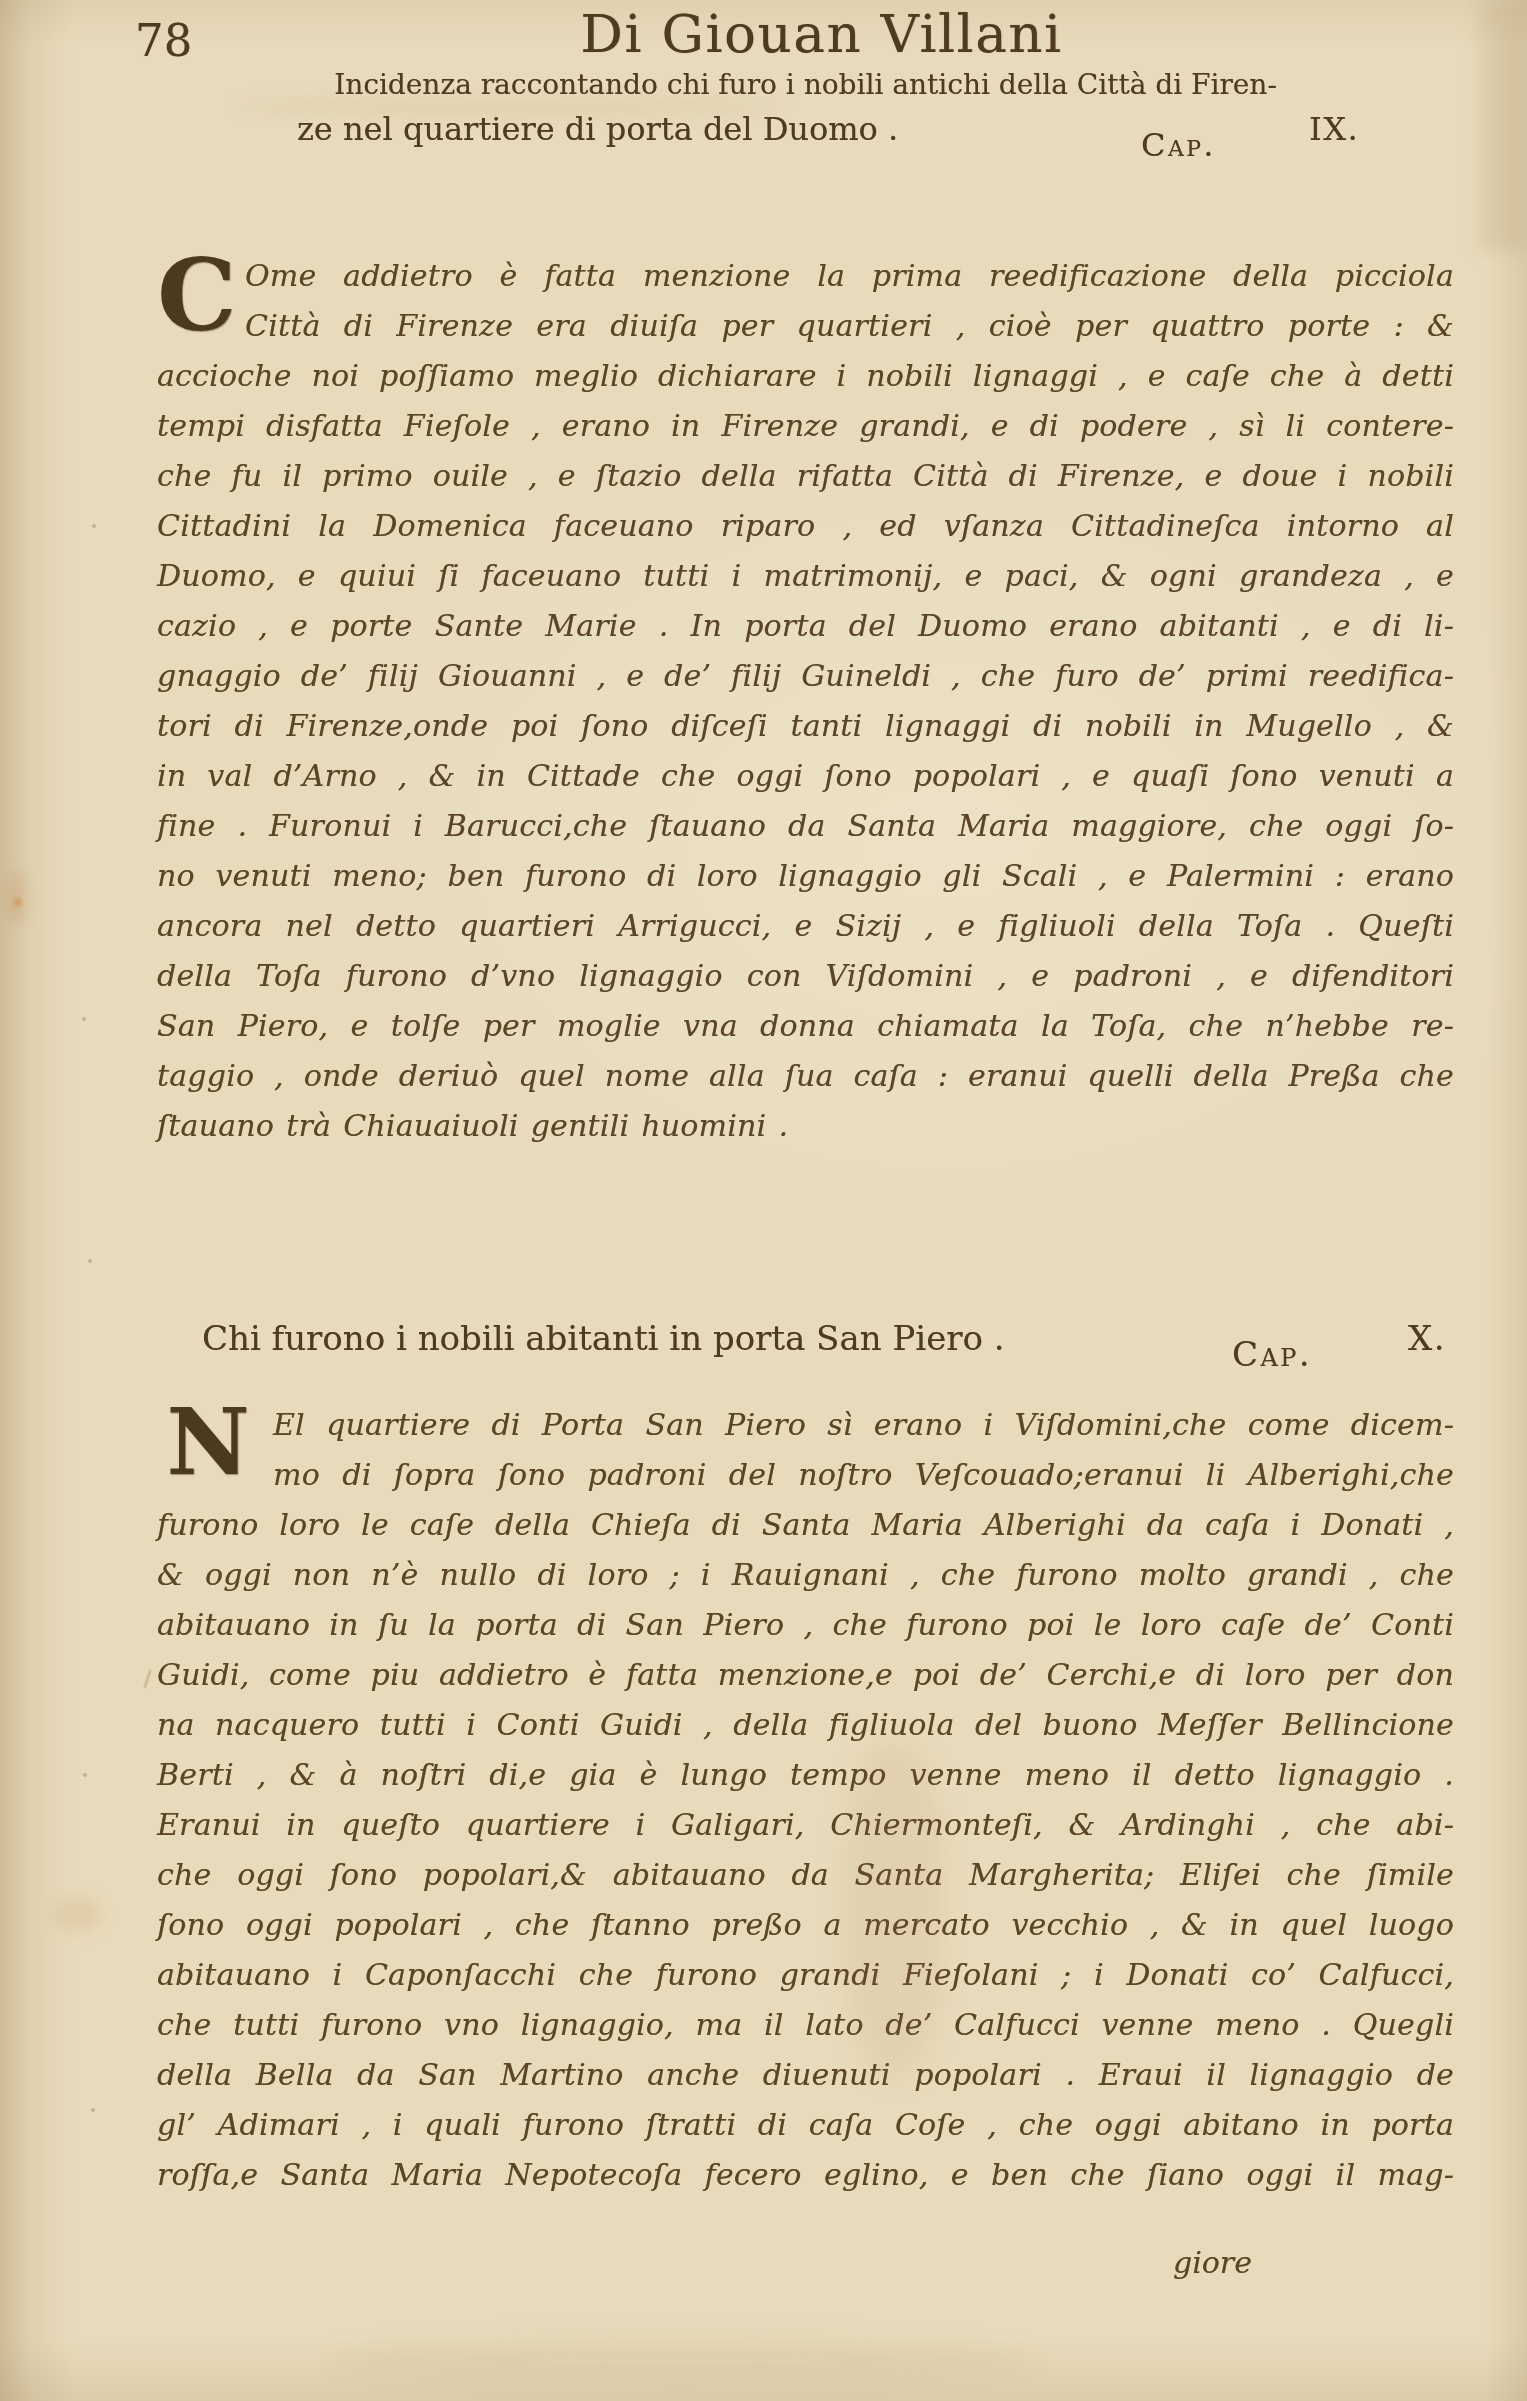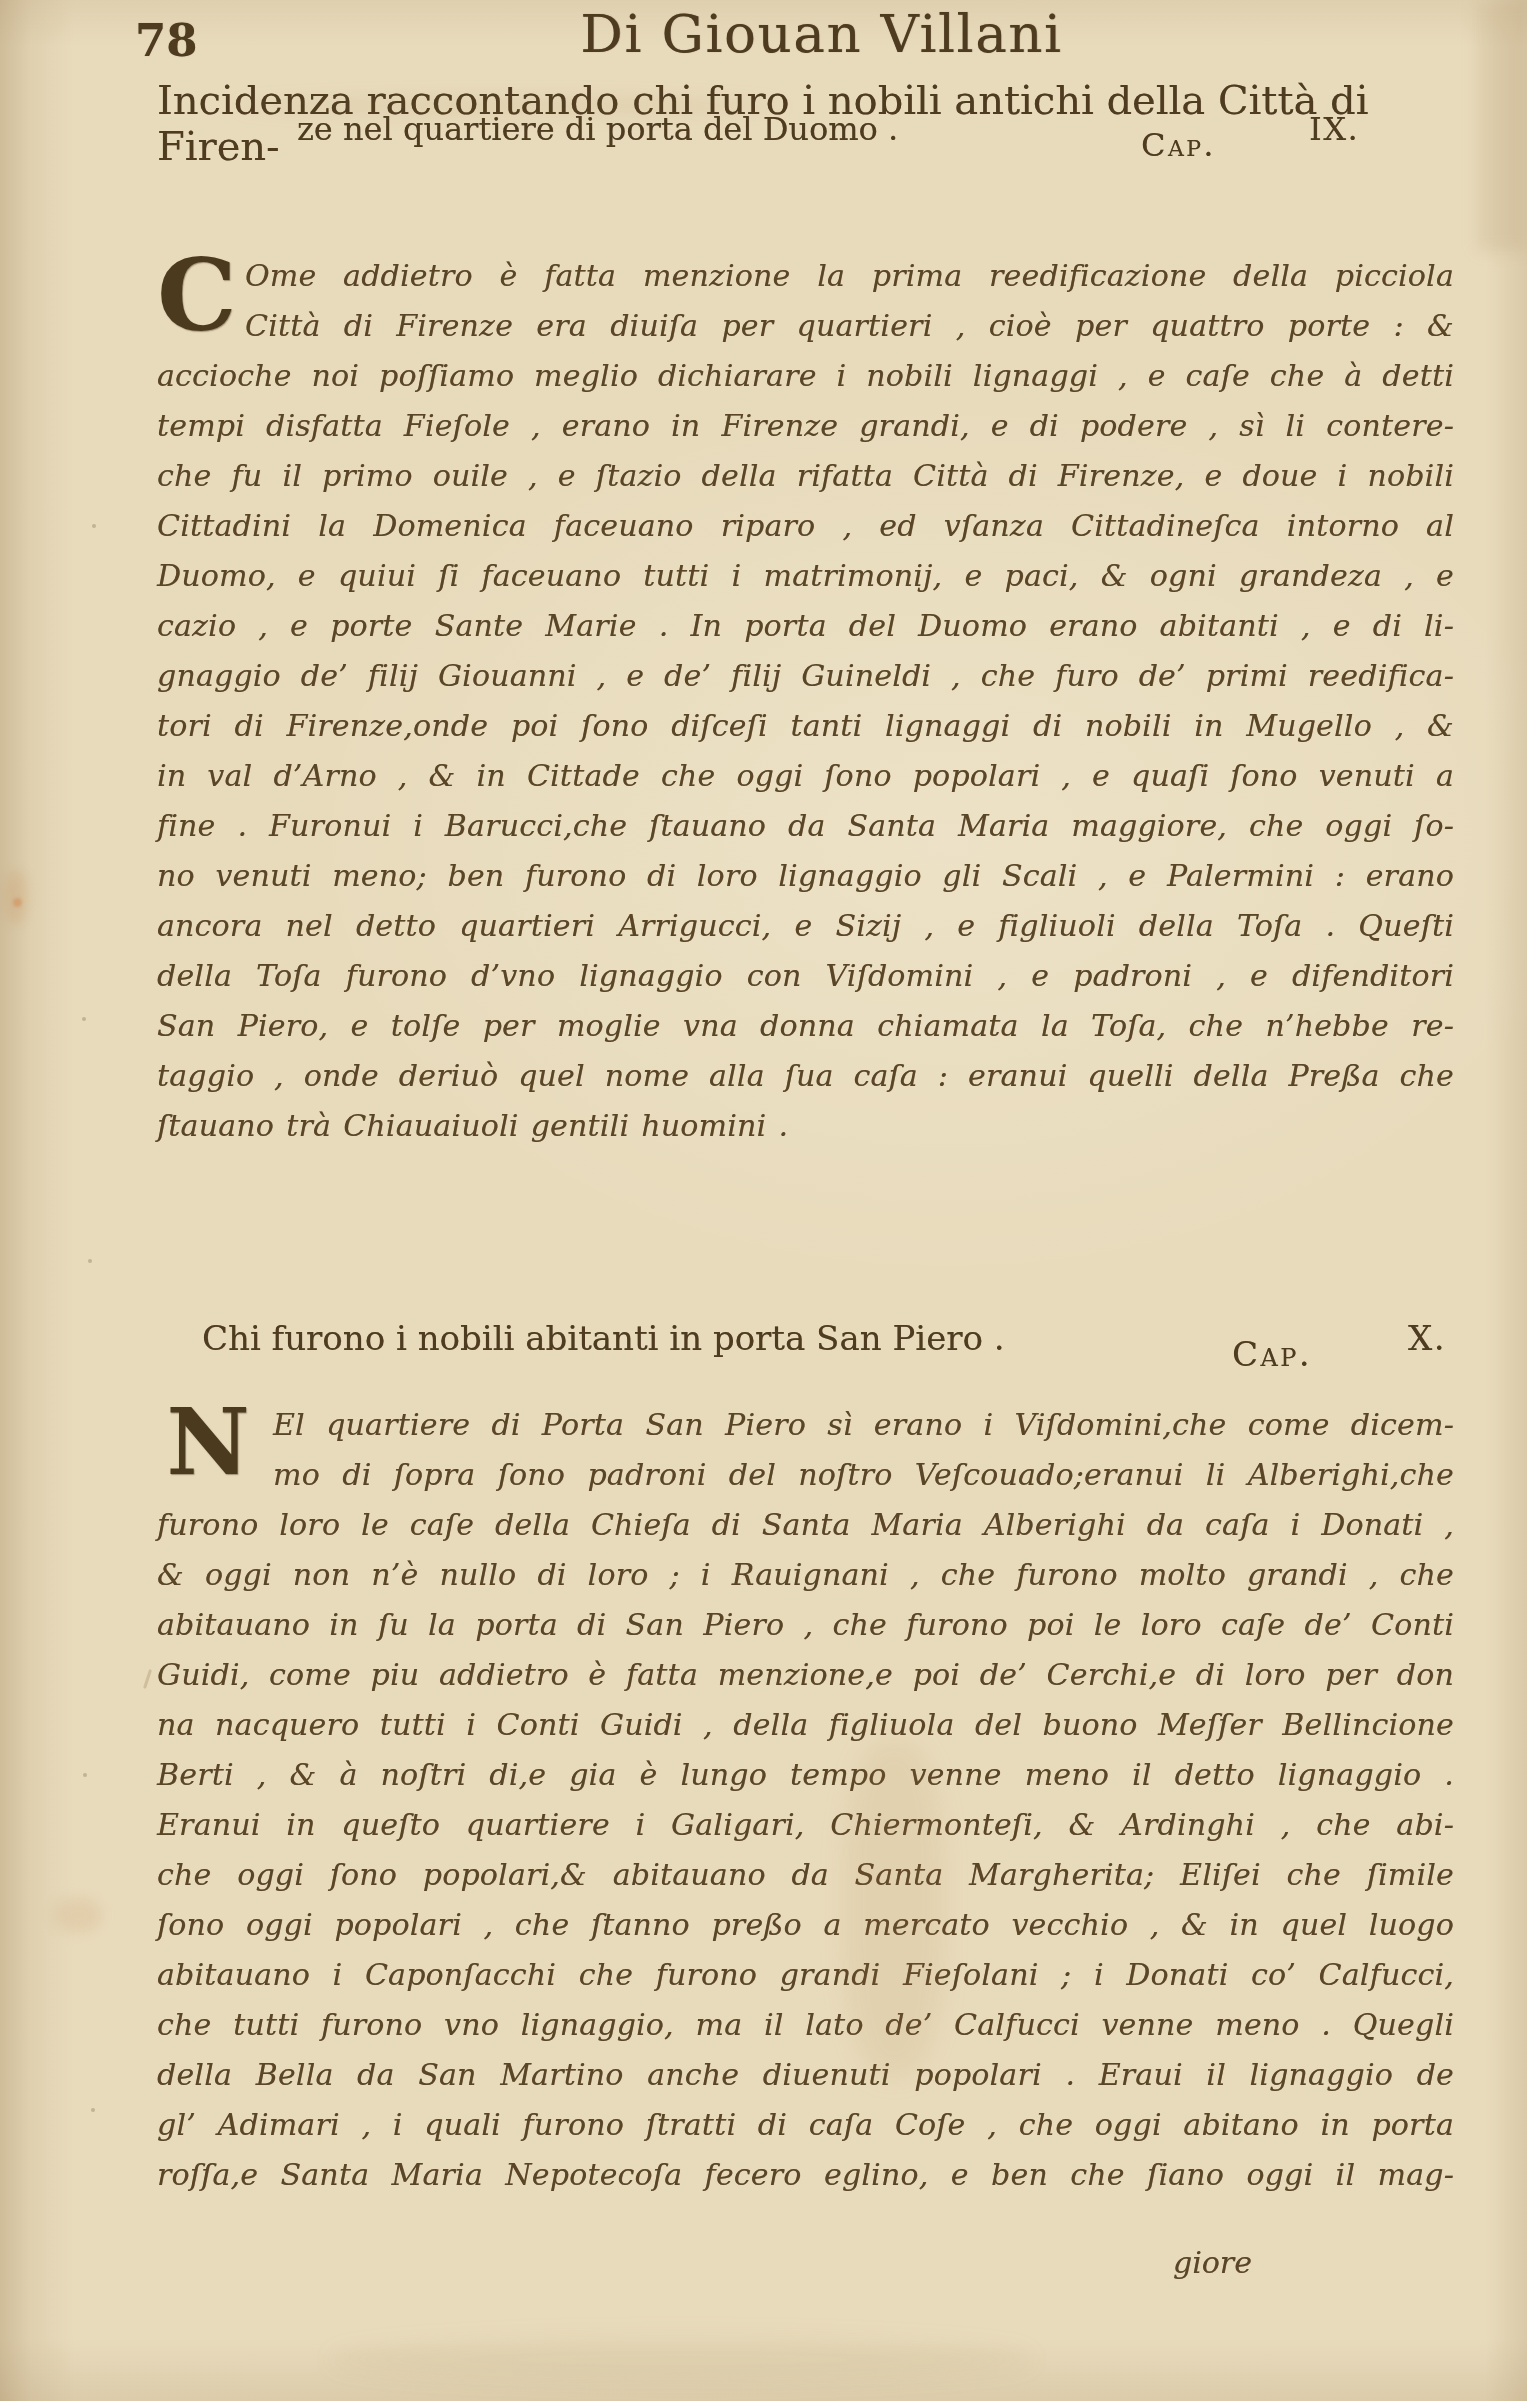--- a/index.html
+++ b/index.html
@@ -21,32 +21,31 @@
       linear-gradient(270deg, rgba(142,108,62,0.16) 0px, rgba(142,108,62,0) 43px),
       linear-gradient(180deg, rgba(142,108,62,0.10) 0px, rgba(142,108,62,0) 47px),
       linear-gradient(0deg, rgba(142,108,62,0.14) 0px, rgba(142,108,62,0) 63px),
       var(--paper);
   }
   
   .page-number{
     position:absolute;left:135px;top:14px;
     font-size:45px;color:var(--heading-ink);
     text-shadow:0 0 0.8px rgba(80,60,30,.5);
-    font-weight:bold;
   }
   .running-title{
     position:absolute;left:116px;top:3.1px;width:1411px;
     text-align:center;font-size:53px;letter-spacing:1.6px;
     color:var(--heading-ink);
     text-shadow:0.3px 0.3px 0.8px rgba(70,50,25,.55);
   }
   
   .ch-head1{
-    position:absolute;left:157px;top:77px;width:1297px;
-    font-size:40px;color:var(--heading-ink);
+    position:absolute;left:157px;top:68px;width:1297px;
+    text-align:center;font-size:28px;color:var(--heading-ink);
     text-shadow:0.2px 0.2px 0.6px rgba(70,50,25,.5);
   }
   .ch-head-row{
     position:absolute;left:157px;width:1297px;height:47px;
     font-size:32px;color:var(--heading-ink);
     text-shadow:0.2px 0.2px 0.6px rgba(70,50,25,.5);
   }
   .ch9-row{top:110px;}
   .ch10-row{top:1318px;font-size:34px;}
   .ch-head-row .h-text{position:absolute;top:0;}

